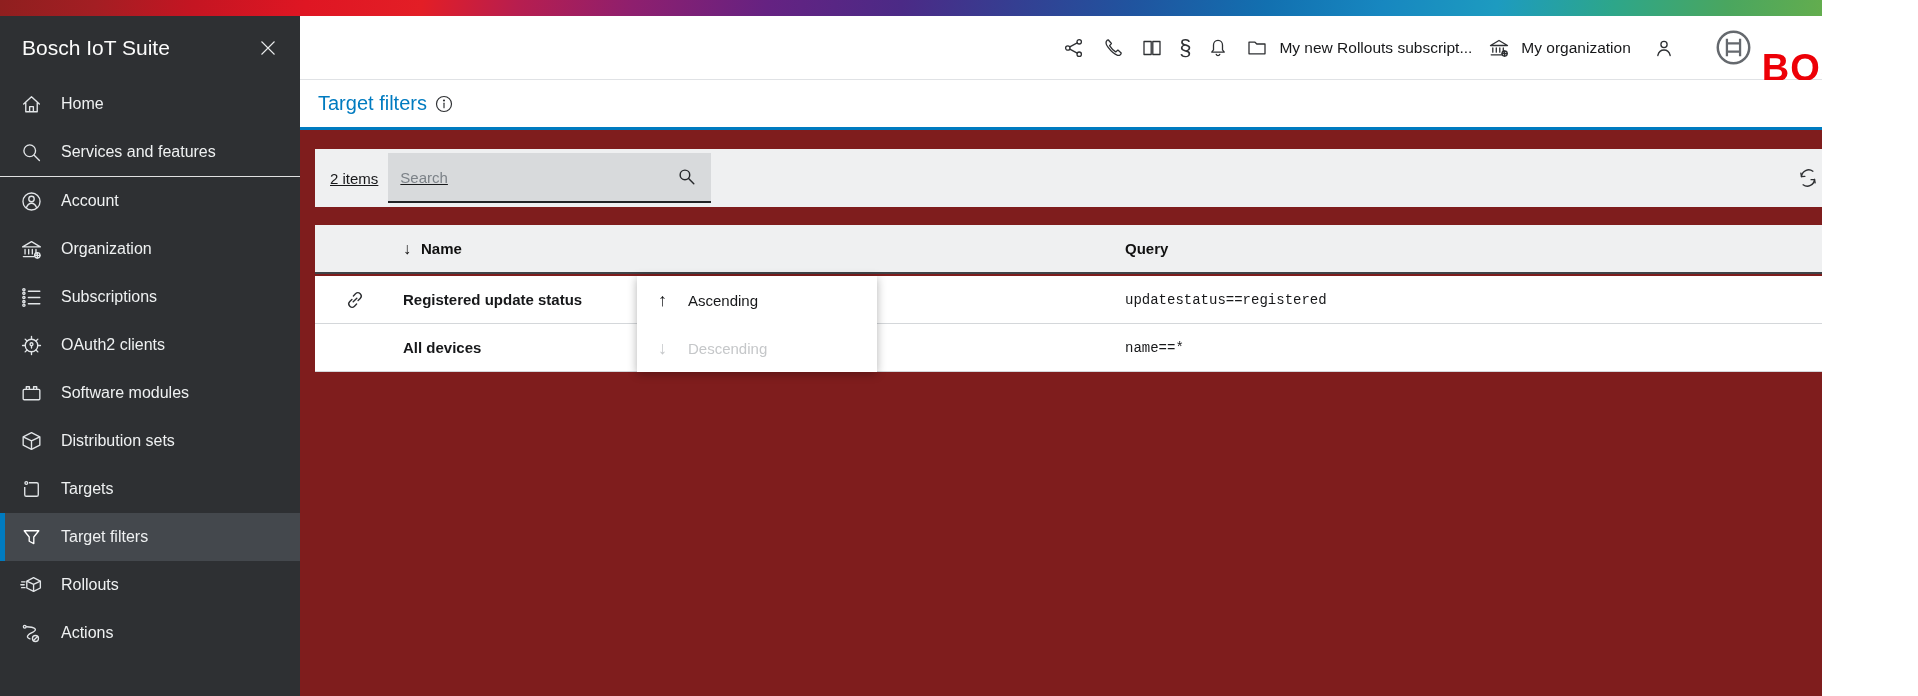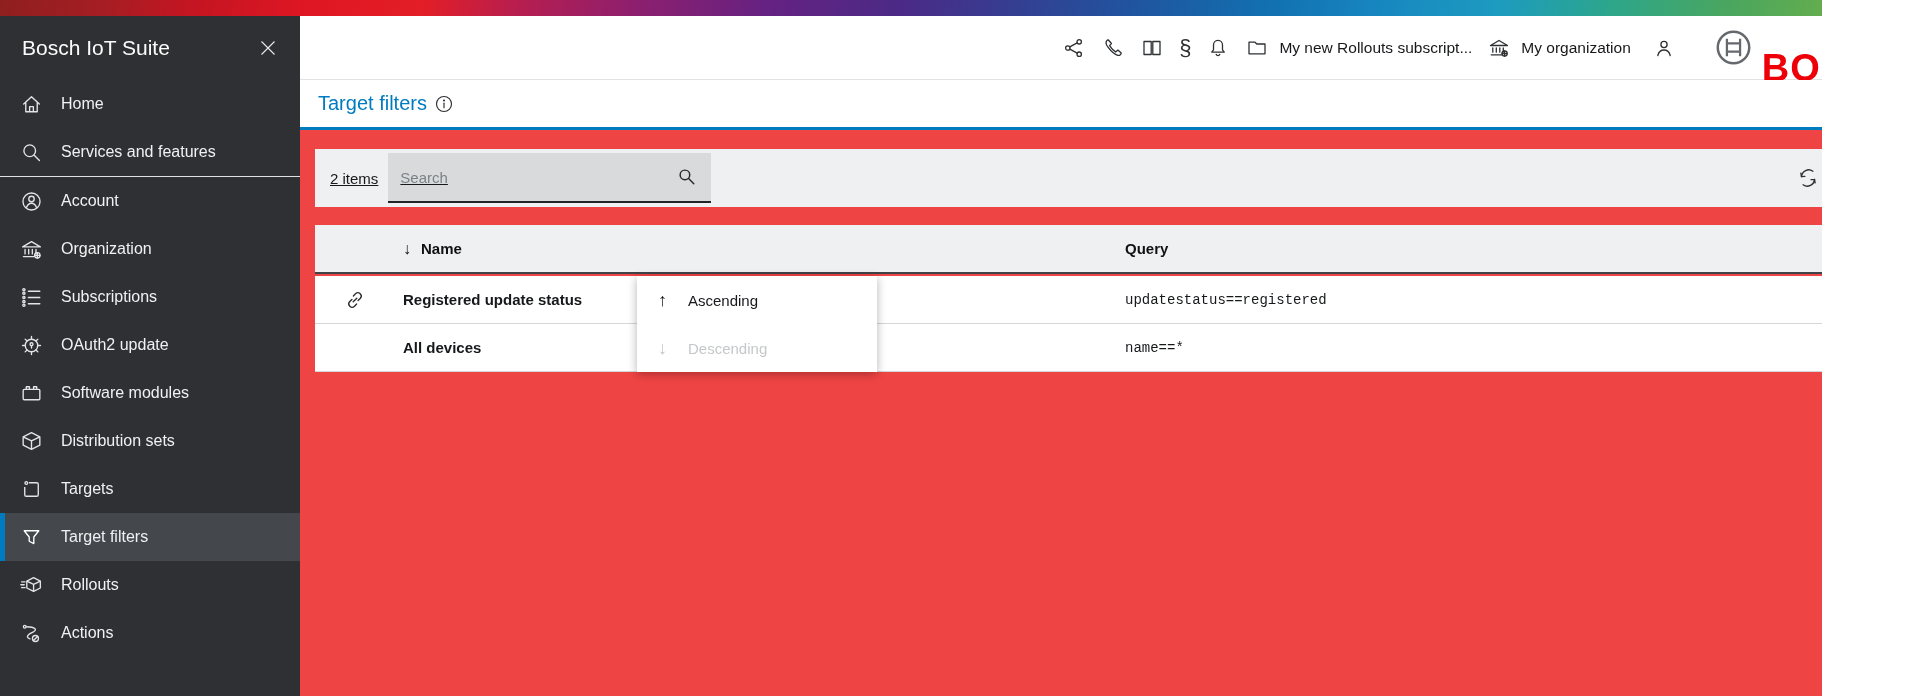--- a/index.html
+++ b/index.html
@@ -1,19 +1,19 @@
 <!DOCTYPE html>
 <html><head>
 <meta charset="utf-8">
 <style>
   * { margin:0; padding:0; box-sizing:border-box; }
   html,body { background:#fff; }
   .screen {
     position:relative; width:1822px; height:696px; overflow:hidden;
-    font-family:"Liberation Sans", sans-serif; color:#17181a; background:#ef4444;
+    font-family:"Liberation Sans", sans-serif; color:#17181a; background:#7f1d1d;
   }
   svg { display:block; }
 
   
   .supergraphic {
     position:absolute; top:0; left:0; width:1918px; height:16px;
     background:linear-gradient(100deg,
       #8f1f1f 0%, #a31e23 5%, #c41522 10%, #df1623 16%, #e31e26 22%,
       #b71e4f 27%, #8e1f6e 33%, #652282 40%, #4b2a86 47%,
       #343f92 53%, #20549f 59%, #1270b0 66%, #1787c0 72%, #1d9bc0 78%,
@@ -194,21 +194,21 @@
 
       <div class="side-item">
         <span class="sicon">
           <svg width="25" height="25" viewBox="0 0 24 24" fill="none" stroke="#e2e5e8" stroke-width="1.3" stroke-linecap="round">
               <circle cx="12" cy="12" r="6"></circle>
               <path d="M18 12 H20.6 M16.24 16.24 L18.1 18.1 M12 18 V20.6 M7.76 16.24 L5.9 18.1 M6 12 H3.4 M7.76 7.76 L5.9 5.9 M12 6 V3.4 M16.24 7.76 L18.1 5.9"></path>
               <circle cx="12" cy="10.8" r="1.4"></circle>
               <path d="M12 12.2 V14.4"></path>
             </svg>
         </span>
-        <span>OAuth2 update</span>
+        <span>OAuth2 clients</span>
       </div>
 
       <div class="side-item">
         <span class="sicon">
           <svg width="25" height="25" viewBox="0 0 24 24" fill="none" stroke="#e2e5e8" stroke-width="1.3" stroke-linejoin="round">
               <rect x="4" y="8" width="16" height="10" rx="1"></rect>
               <path d="M7 8 V5.5 H10 V8 M14 8 V5.5 H17 V8"></path>
             </svg>
         </span>
         <span>Software modules</span>

